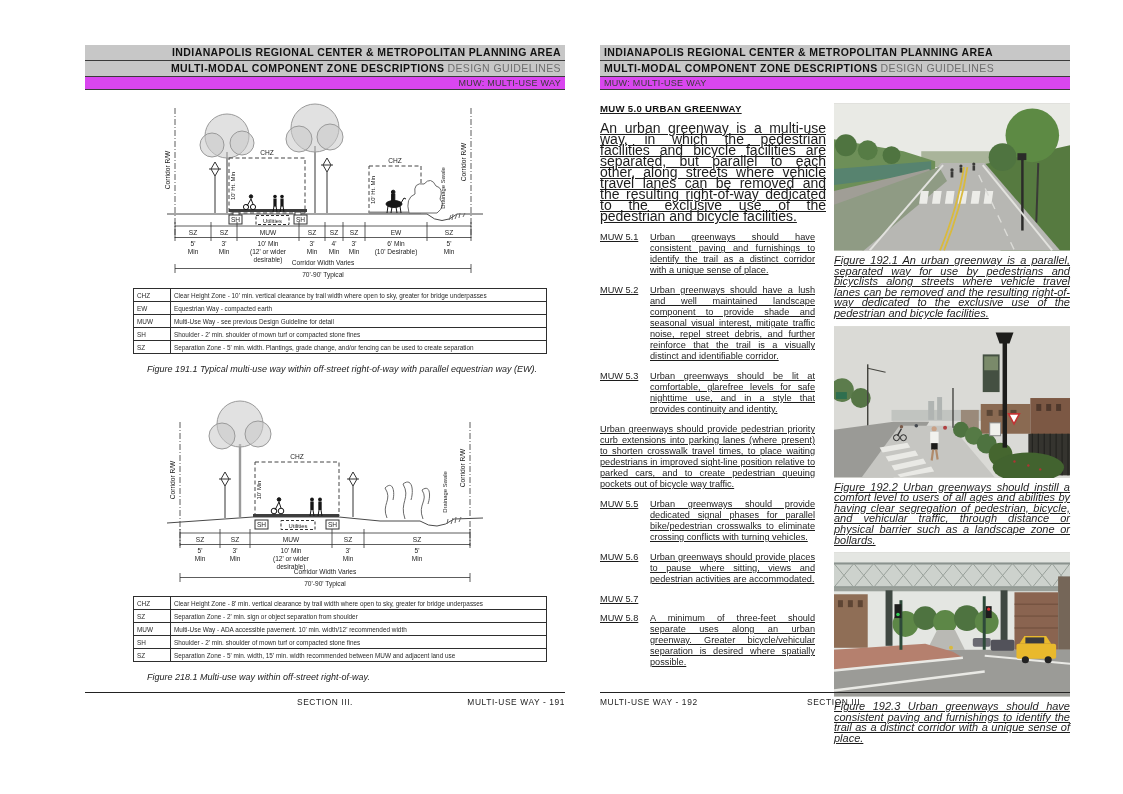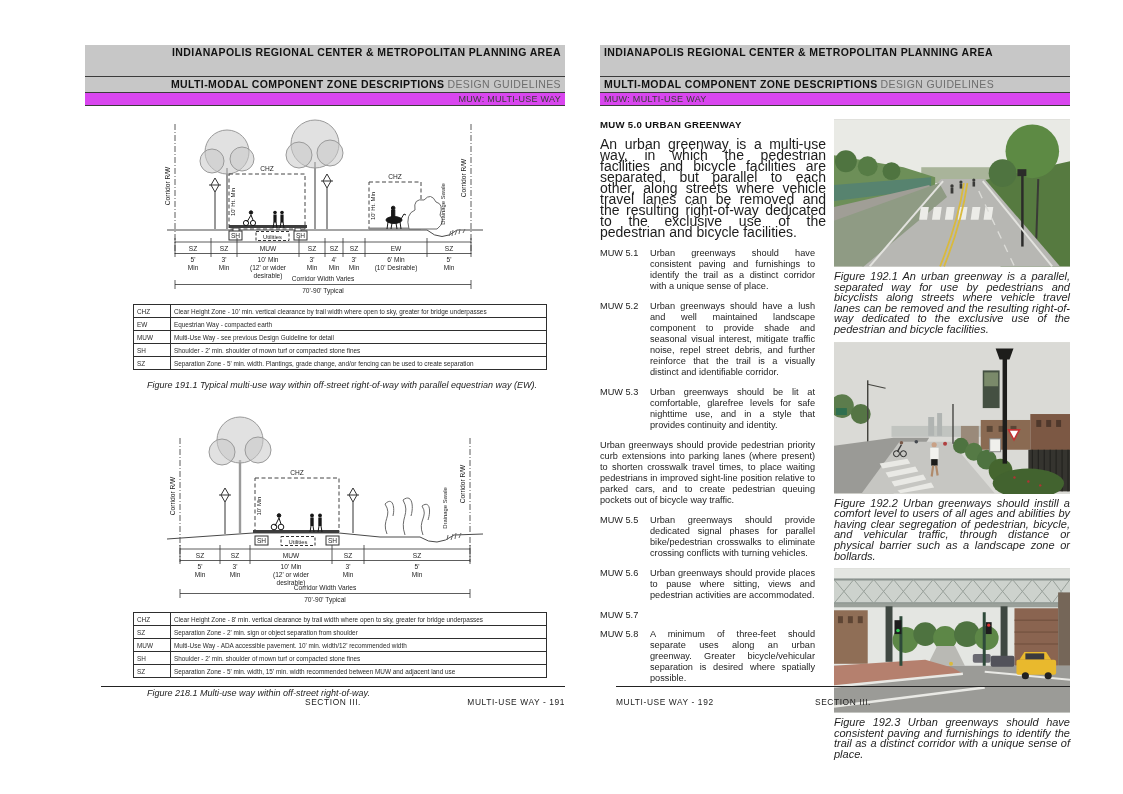--- a/index.html
+++ b/index.html
@@ -5,53 +5,53 @@
   html,body{margin:0;padding:0;background:#ffffff;}
   .spread{position:relative;width:1123px;height:794px;background:#fff;overflow:hidden;
           font-family:"Liberation Sans",sans-serif;color:#1c1c1c;}
   .page{position:absolute;top:45px;height:662px;}
   .page-left{left:85px;width:480px;}
   .page-right{left:600px;width:470px;}
 
   
   .pghead{width:100%;}
   .h1{background:#c7c7c7;border-bottom:1.5px solid #3b3b3b;font-weight:900;font-size:10.5px;
-      letter-spacing:.4px;color:#121212;padding:1px 4px 18px;white-space:nowrap;}
+      letter-spacing:.4px;color:#121212;padding:1px 4px 2px;white-space:nowrap;}
   .h2{background:#c7c7c7;border-bottom:1.5px solid #3b3b3b;font-size:10.5px;padding:1px 4px 2px;white-space:nowrap;}
   .h2 .bold{font-weight:900;color:#121212;letter-spacing:.4px;}
   .h2 .light{font-weight:400;color:#6e6e6e;letter-spacing:.4px;}
   .h3{background:#d946ef;border-bottom:1px solid #3b3b3b;font-size:9px;color:#3a3a3a;
       padding:1px 4px;letter-spacing:.3px;}
   .ra{text-align:right;}
 
   
   .diagram{display:block;margin:10px auto 2px auto;}
   svg text{font-family:"Liberation Sans",sans-serif;fill:#1d1d1d;}
   .t6{font-size:6.6px;}
   .t55{font-size:5.9px;}
   .zonetable{border-collapse:collapse;border:1.5px solid #1f1f1f;width:414px;margin:4px 0 0 48px;}
   .zonetable td{border:1px solid #2e2e2e;font-size:6.4px;color:#2a2a2a;padding:1.5px 3px;height:9px;}
   .zonetable td.ab{width:30px;}
   .lcap{font-style:italic;font-size:9px;color:#222;margin:10px 0 14px 62px;}
 
   
-  .rp-body{display:flex;gap:8px;margin-top:13px;}
+  .rp-body{display:flex;gap:8px;margin-top:13px;text-decoration:underline;}
   .col-text{width:226px;}
   .col-fig{width:236px;}
   .muw-head{font-weight:bold;font-size:9.6px;letter-spacing:.3px;color:#111;margin:0 0 9px 0;}
   .intro{font-size:14px;line-height:11px;text-align:justify;margin:0 0 10px 0;}
   .gl{display:flex;margin:0 11px 9px 0;}
   .gl-id{width:50px;flex:0 0 50px;font-size:9.2px;}
   .gl-text{flex:1;font-size:9.2px;line-height:11px;text-align:justify;}
   .photo{display:block;background:#dcdcd8;}
   .fcap{font-style:italic;font-size:11px;line-height:10.6px;text-align:justify;color:#1f1f1f;margin:4px 0 7px 0;}
 
   
-  .pfoot{position:absolute;bottom:0;left:16px;right:0;border-top:1.5px solid #222;
-         display:flex;padding-top:10px;font-size:8.4px;letter-spacing:.6px;color:#222;}
+  .pfoot{position:absolute;bottom:0;left:0;right:0;border-top:1.5px solid #222;
+         display:flex;padding-top:4px;font-size:8.4px;letter-spacing:.6px;color:#222;}
   .pfoot span{flex:1;}
   .f-c{text-align:center;}
   .f-r{text-align:right;}
 </style>
 </head>
 <body>
 
 <div class="spread">
 
   <div class="page page-left">

